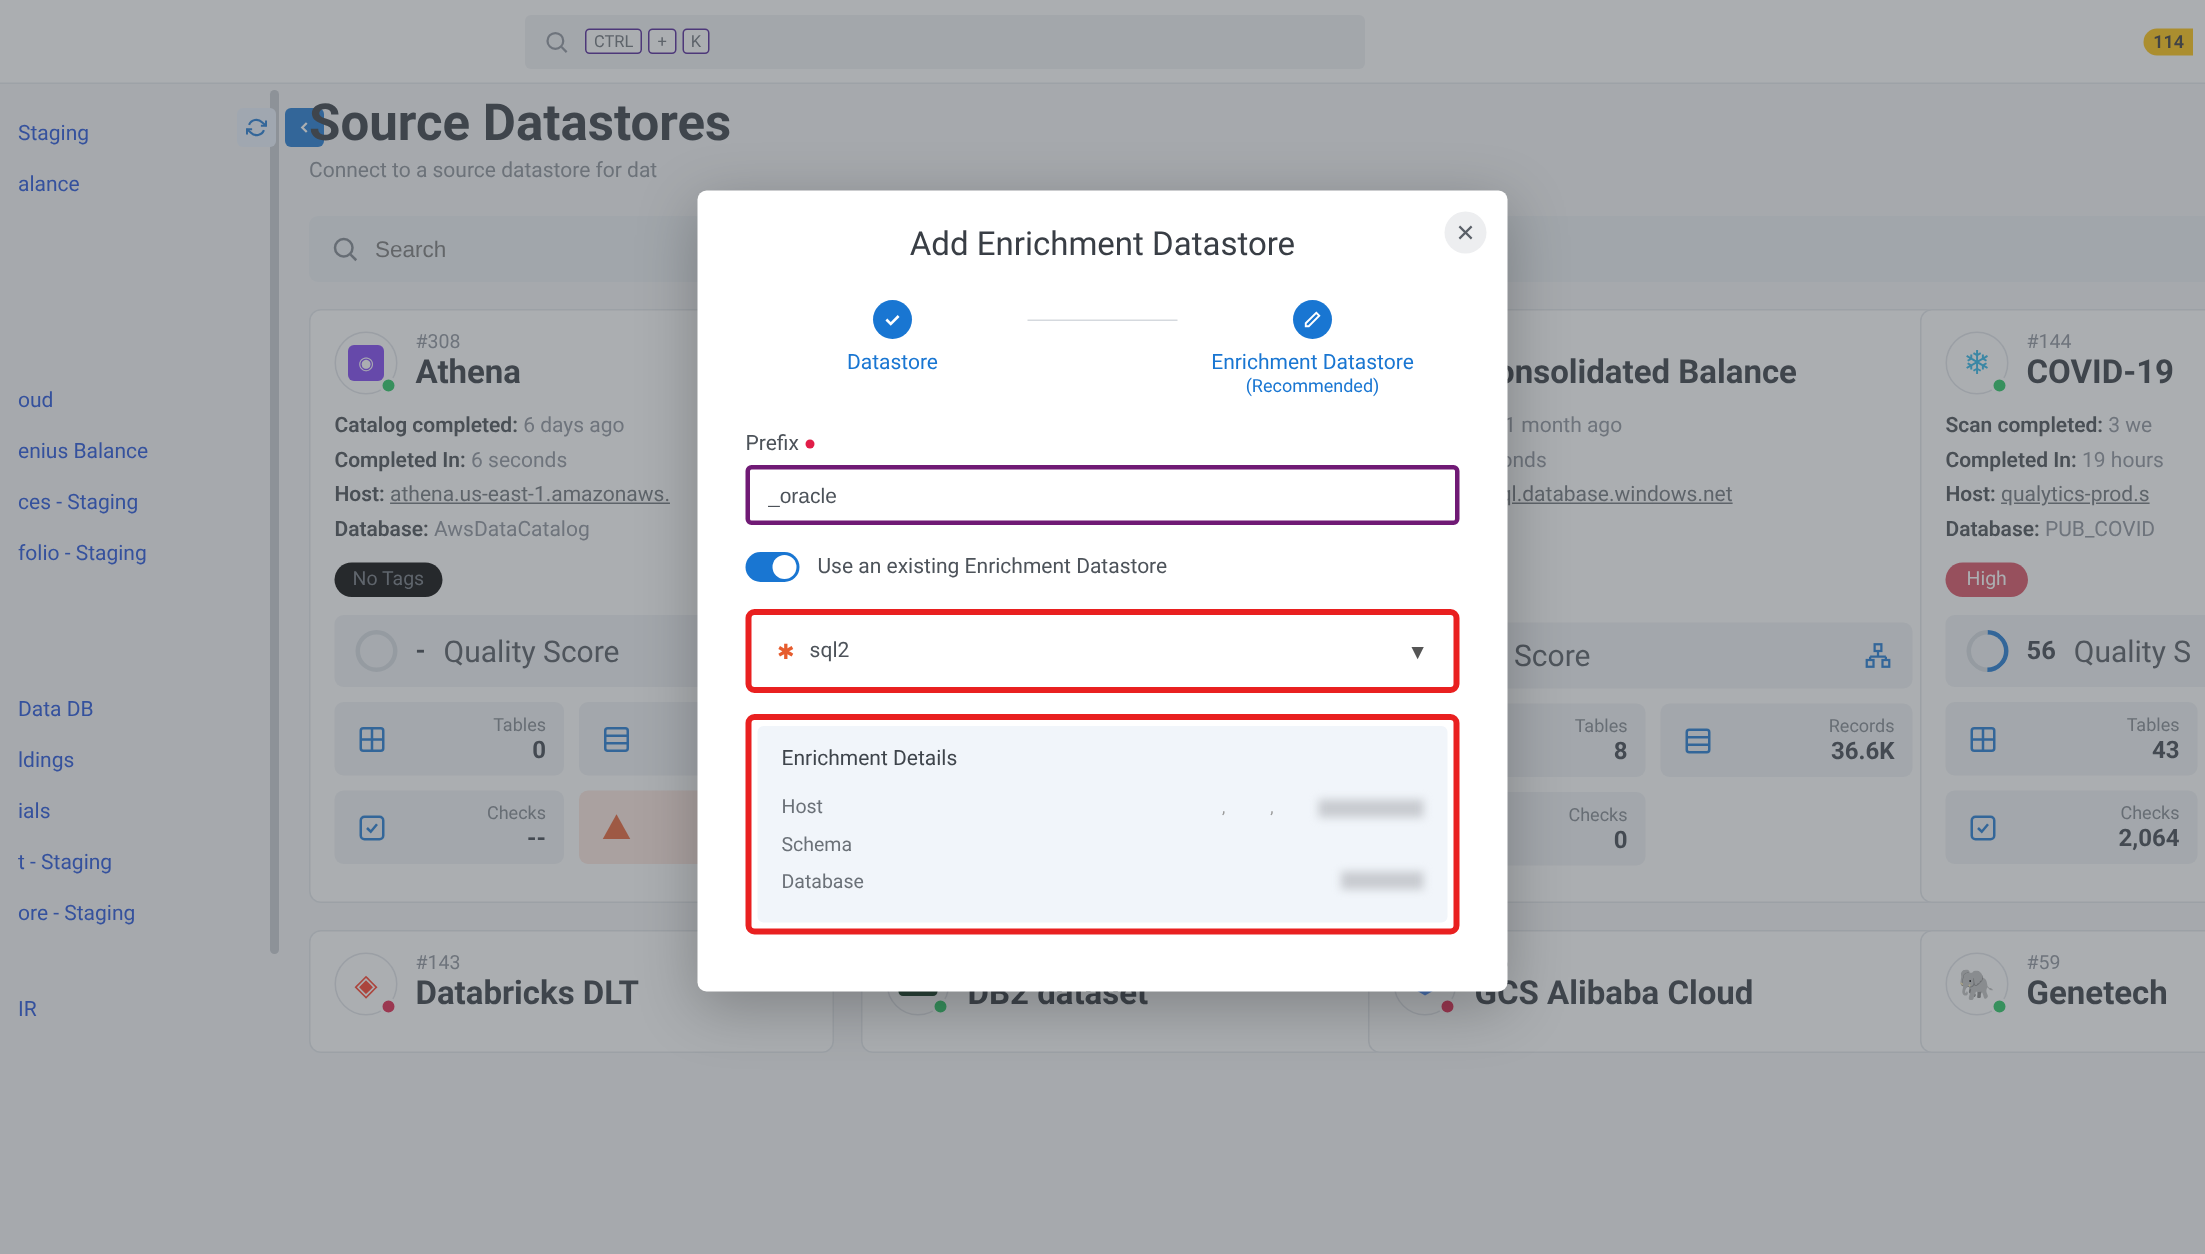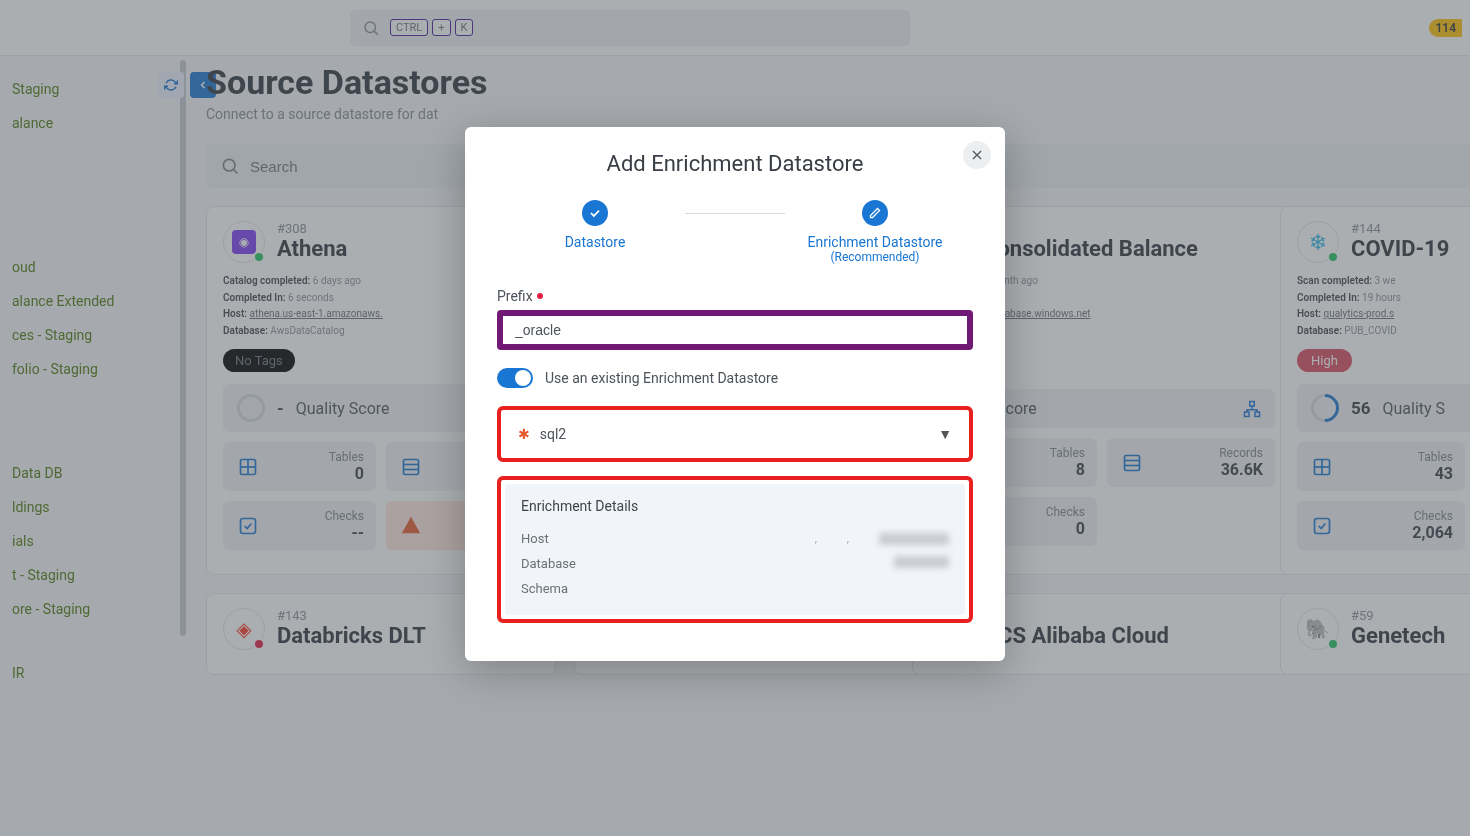--- a/index.html
+++ b/index.html
@@ -9,21 +9,21 @@
 .top-bar { height: 56px; background: #fff; border-bottom: 1px solid #e5e8ec; display: flex; align-items: center; padding: 0 350px 0 350px; position: relative; }
 .search-wrap { flex: 1; max-width: 560px; height: 36px; background: #f0f1f4; border-radius: 4px; display: flex; align-items: center; padding: 0 12px; gap: 10px; color: #8b909a; }
 .search-wrap input { border: none; background: transparent; flex: 1; font-size: 14px; color: #8b909a; outline: none; }
 .kbd-group { display: flex; gap: 4px; }
 .kbd { background: #fff; border: 1px solid #4c1d95; border-radius: 3px; padding: 1px 5px; font-size: 11px; color: #6b7178; }
 .bell-area { position: absolute; right: 8px; top: 0; height: 56px; display: flex; align-items: center; }
 .badge-count { background: #ffc107; color: #333; font-size: 12px; font-weight: 600; padding: 2px 6px; border-radius: 10px 0 0 10px; }
 
 
 .left-nav { position: absolute; left: 0; top: 56px; width: 140px; padding: 16px 0; }
-.nav-item { padding: 9px 12px; font-size: 14px; color: #4d7c0f; white-space: nowrap; }
+.nav-item { padding: 9px 12px; font-size: 14px; color: #1d4ed8; white-space: nowrap; }
 
 
 .content { position: absolute; left: 190px; top: 62px; right: -100px; padding: 0 16px; }
 .refresh-back { position: absolute; left: 158px; top: 72px; display: flex; gap: 6px; align-items: center; }
 .icon-btn { width: 26px; height: 26px; border-radius: 4px; display: flex; align-items: center; justify-content: center; font-size: 14px; }
 .refresh-icon { background: #eaf2fe; color: #1976d2; }
 .back-icon { background: #1976d2; color: #fff; }
 
 .page-title { font-size: 34px; font-weight: 700; color: #31373e; margin-bottom: 4px; }
 .page-subtitle { font-size: 14px; color: #868c94; margin-bottom: 22px; }
@@ -37,33 +37,33 @@
 .card { background: #fff; border: 1px solid #e3e6ea; border-radius: 8px; padding: 14px 16px; }
 .card-header { display: flex; gap: 12px; align-items: flex-start; margin-bottom: 10px; }
 .ds-icon { width: 42px; height: 42px; border-radius: 50%; border: 1px solid #e0e3e8; display: flex; align-items: center; justify-content: center; position: relative; background: #fff; flex-shrink: 0; }
 .ds-icon svg, .ds-icon span { font-size: 20px; }
 .status-dot { position: absolute; bottom: -1px; right: -1px; width: 12px; height: 12px; border-radius: 50%; border: 2px solid #fff; }
 .dot-green { background: #22c55e; }
 .dot-red { background: #e11d48; }
 .card-head-text { flex: 1; }
 .card-id { font-size: 13px; color: #8b909a; }
 .card-name { font-size: 22px; font-weight: 700; color: #31373e; }
-.card-meta { font-size: 10px; color: #5a6068; line-height: 1.65; margin-bottom: 10px; }
+.card-meta { font-size: 14px; color: #5a6068; line-height: 1.65; margin-bottom: 10px; }
 .card-meta b { font-weight: 600; color: #44494f; }
 .card-meta .muted { color: #8b909a; }
 .card-meta a { color: #6b7178; text-decoration: underline; }
 .tag-row { margin-bottom: 12px; }
 .tag-pill { display: inline-block; background: #000000; color: #6d737b; padding: 4px 12px; border-radius: 14px; font-size: 13px; }
 .tag-high { background: #d94c5f; color: #fff; padding: 4px 14px; }
 
 .quality-row { background: #f0f2f5; border-radius: 6px; padding: 10px 14px; display: flex; align-items: center; gap: 12px; margin-bottom: 10px; }
 .quality-ring { width: 28px; height: 28px; border-radius: 50%; border: 3px solid #d5dae1; }
 .quality-ring.partial { border: 3px solid #d5dae1; border-top-color: #1976d2; border-right-color: #1976d2; transform: rotate(45deg); }
 .quality-score { font-size: 17px; font-weight: 700; color: #3a4049; }
-.quality-label { font-size: 16px; color: #4f555d; }
+.quality-label { font-size: 20px; color: #4f555d; }
 .tree-icon { margin-left: auto; color: #1976d2; }
 
 .stat-row { display: grid; grid-template-columns: 1fr 1fr; gap: 10px; margin-bottom: 10px; }
 .stat-cell { background: #f0f2f5; border-radius: 6px; padding: 8px 12px; display: flex; align-items: center; gap: 10px; justify-content: space-between; }
 .stat-cell.alert { background: #fde6de; }
 .stat-icon { width: 26px; height: 26px; color: #1976d2; display: flex; align-items: center; justify-content: center; }
 .stat-icon.warn { color: #e65c2e; }
 .stat-text { margin-left: auto; text-align: right; }
 .stat-label { font-size: 12px; color: #7e848c; }
 .stat-val { font-size: 16px; font-weight: 700; color: #3a4049; }
@@ -77,21 +77,21 @@
 .stepper { display: flex; align-items: flex-start; justify-content: center; gap: 0; margin-bottom: 24px; }
 .step { text-align: center; width: 180px; }
 .step-circle { width: 26px; height: 26px; border-radius: 50%; background: #1976d2; color: #fff; display: flex; align-items: center; justify-content: center; margin: 0 auto 8px; font-size: 14px; }
 .step-label { font-size: 14px; color: #1976d2; }
 .step-sub { font-size: 12px; color: #1976d2; }
 .step-line { width: 100px; height: 1px; background: #d5d9de; margin-top: 13px; }
 
 .form-group { margin-bottom: 16px; }
 .form-label { font-size: 14px; color: #4d535a; margin-bottom: 6px; display: flex; align-items: center; gap: 4px; }
 .req-dot { width: 6px; height: 6px; background: #e11d48; border-radius: 50%; display: inline-block; }
-.form-input { width: 100%; height: 40px; border: 6px solid #701a75; border-radius: 4px; padding: 0 12px; font-size: 14px; color: #4d535a; outline: none; }
+.form-input { width: 100%; height: 40px; border: 3px solid #701a75; border-radius: 4px; padding: 0 12px; font-size: 14px; color: #4d535a; outline: none; }
 
 .toggle-row { display: flex; align-items: center; gap: 12px; margin: 18px 0; }
 .toggle { width: 36px; height: 20px; background: #1976d2; border-radius: 10px; position: relative; }
 .toggle::after { content: ''; position: absolute; right: 2px; top: 2px; width: 16px; height: 16px; background: #fff; border-radius: 50%; }
 .toggle-label { font-size: 14px; color: #4d535a; }
 
 .red-box { border: 4px solid #e92020; border-radius: 6px; padding: 4px; margin-bottom: 14px; }
 .select-box { height: 40px; border: 1px solid transparent; border-radius: 4px; display: flex; align-items: center; padding: 0 12px; gap: 10px; font-size: 14px; color: #4d535a; position: relative; }
 .select-box .chev { margin-left: auto; color: #555; }
 .spark-icon { color: #e65c2e; }
@@ -127,21 +127,21 @@
   <div class="bell-area">
     <span class="badge-count">114</span>
   </div>
 </div>
 
 <div class="left-nav">
   <div class="nav-item">Staging</div>
   <div class="nav-item">alance</div>
   <div style="height:110px"></div>
   <div class="nav-item">oud</div>
-  <div class="nav-item">alance Extended</div>
+  <div class="nav-item">enius Balance</div>
   <div class="nav-item">ces - Staging</div>
   <div class="nav-item">folio - Staging</div>
   <div style="height:70px"></div>
   <div class="nav-item">Data DB</div>
   <div class="nav-item">ldings</div>
   <div class="nav-item">ials</div>
   <div class="nav-item">t - Staging</div>
   <div class="nav-item">ore - Staging</div>
   <div style="height:30px"></div>
   <div class="nav-item">IR</div>
@@ -475,23 +475,23 @@
         <div class="enrichment-title">Enrichment Details</div>
         <div class="detail-row">
             <span>Host</span>
             <span style="display:flex;gap:30px;align-items:center">
               <span style="font-size:11px;color:#999">,</span>
               <span style="font-size:11px;color:#999">,</span>
               <span class="blur-text"></span>
             </span>
           </div>
         <div class="detail-row">
+            <span>Schema</span>
+          </div>
+        <div class="detail-row">
             <span>Database</span>
             <span class="blur-text sm"></span>
           </div>
-        <div class="detail-row">
-            <span>Schema</span>
-          </div>
       </div>
     </div>
 
   </div>
 </div>
 
 </body></html>

